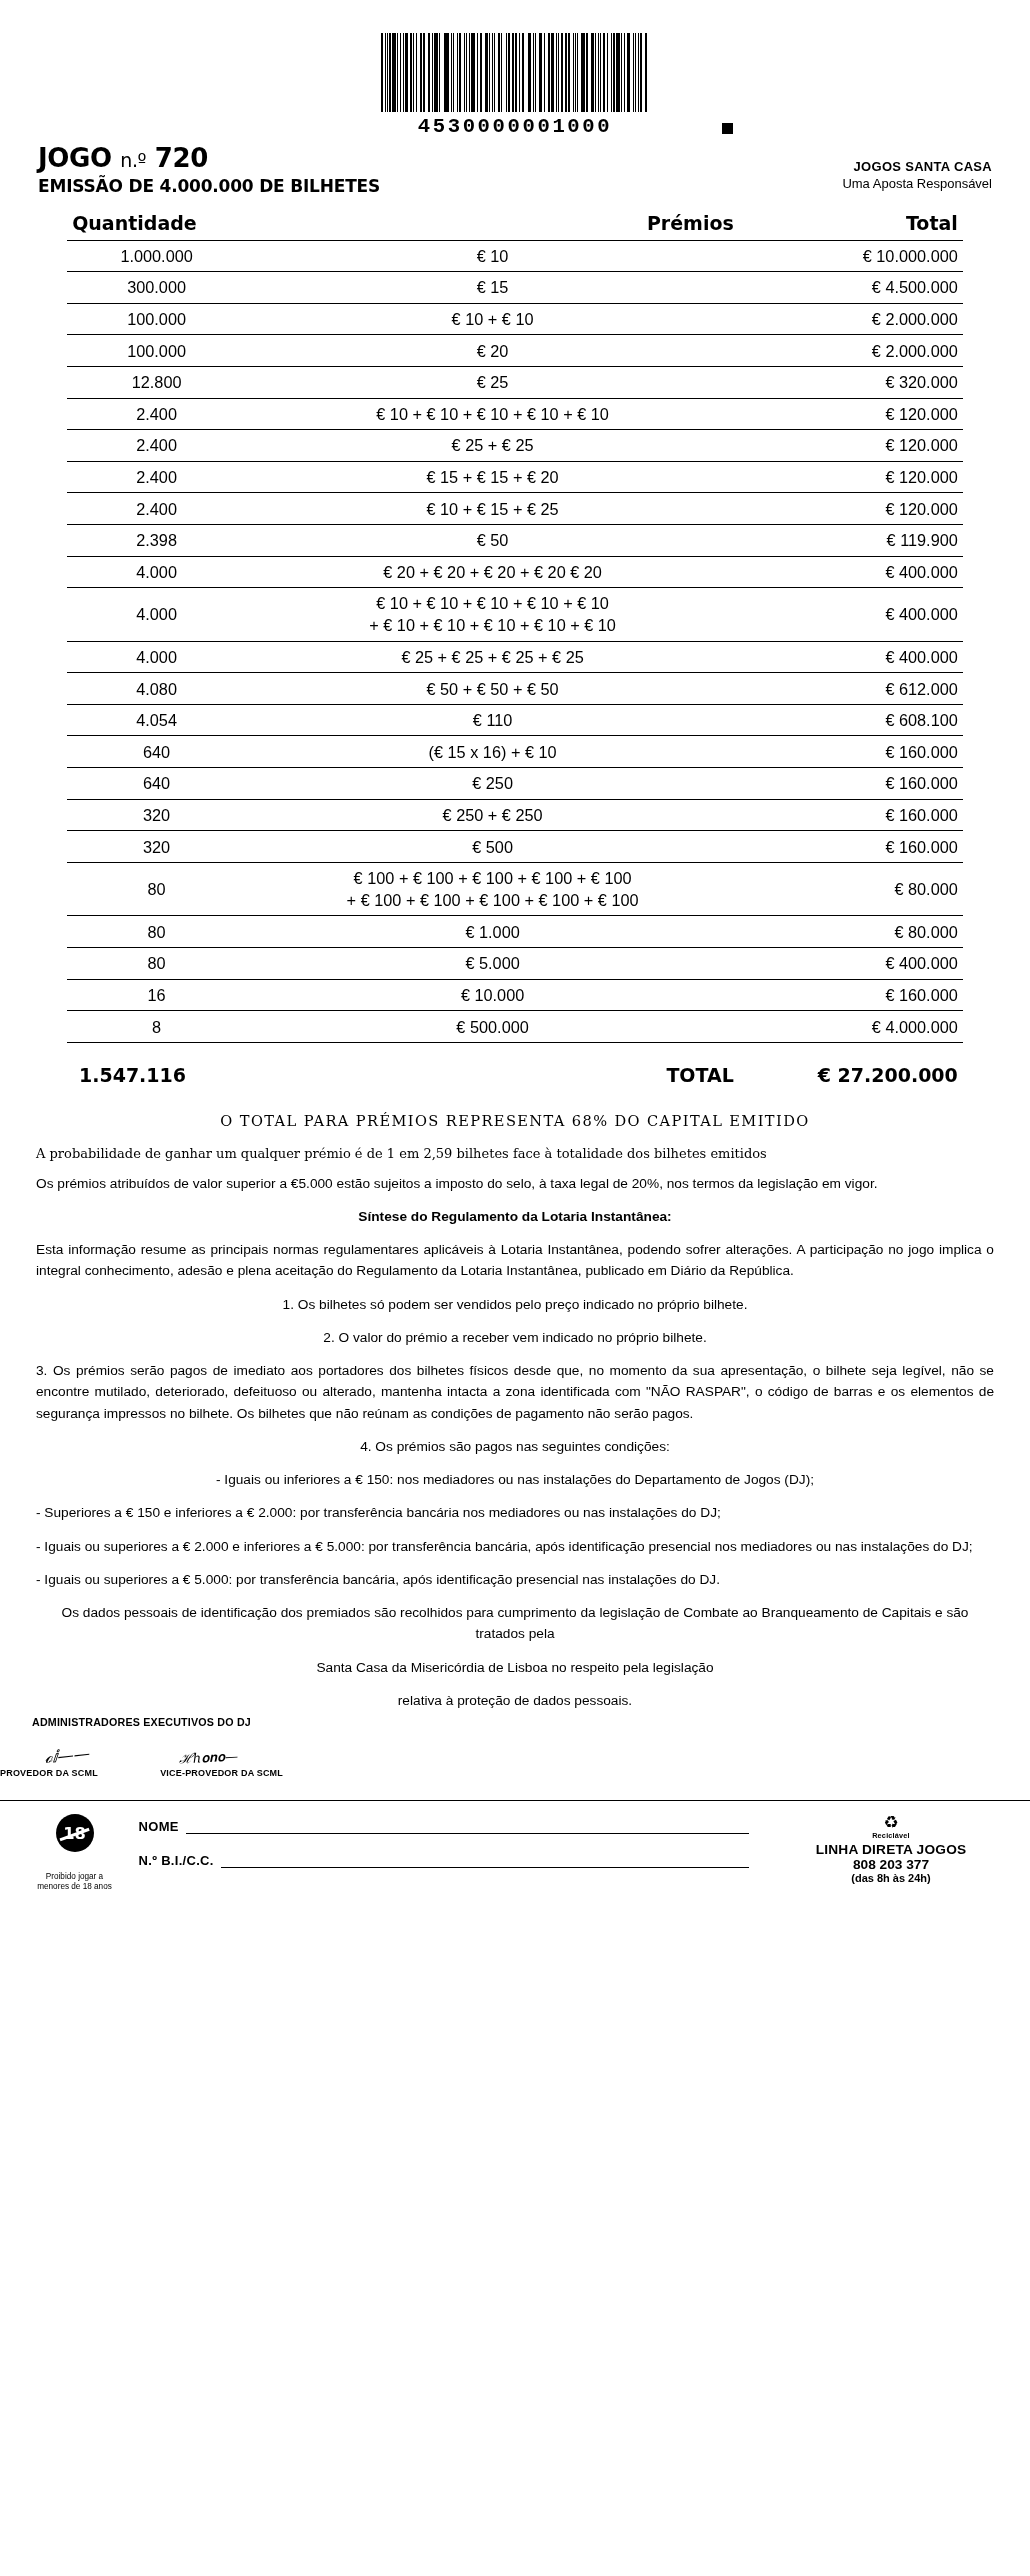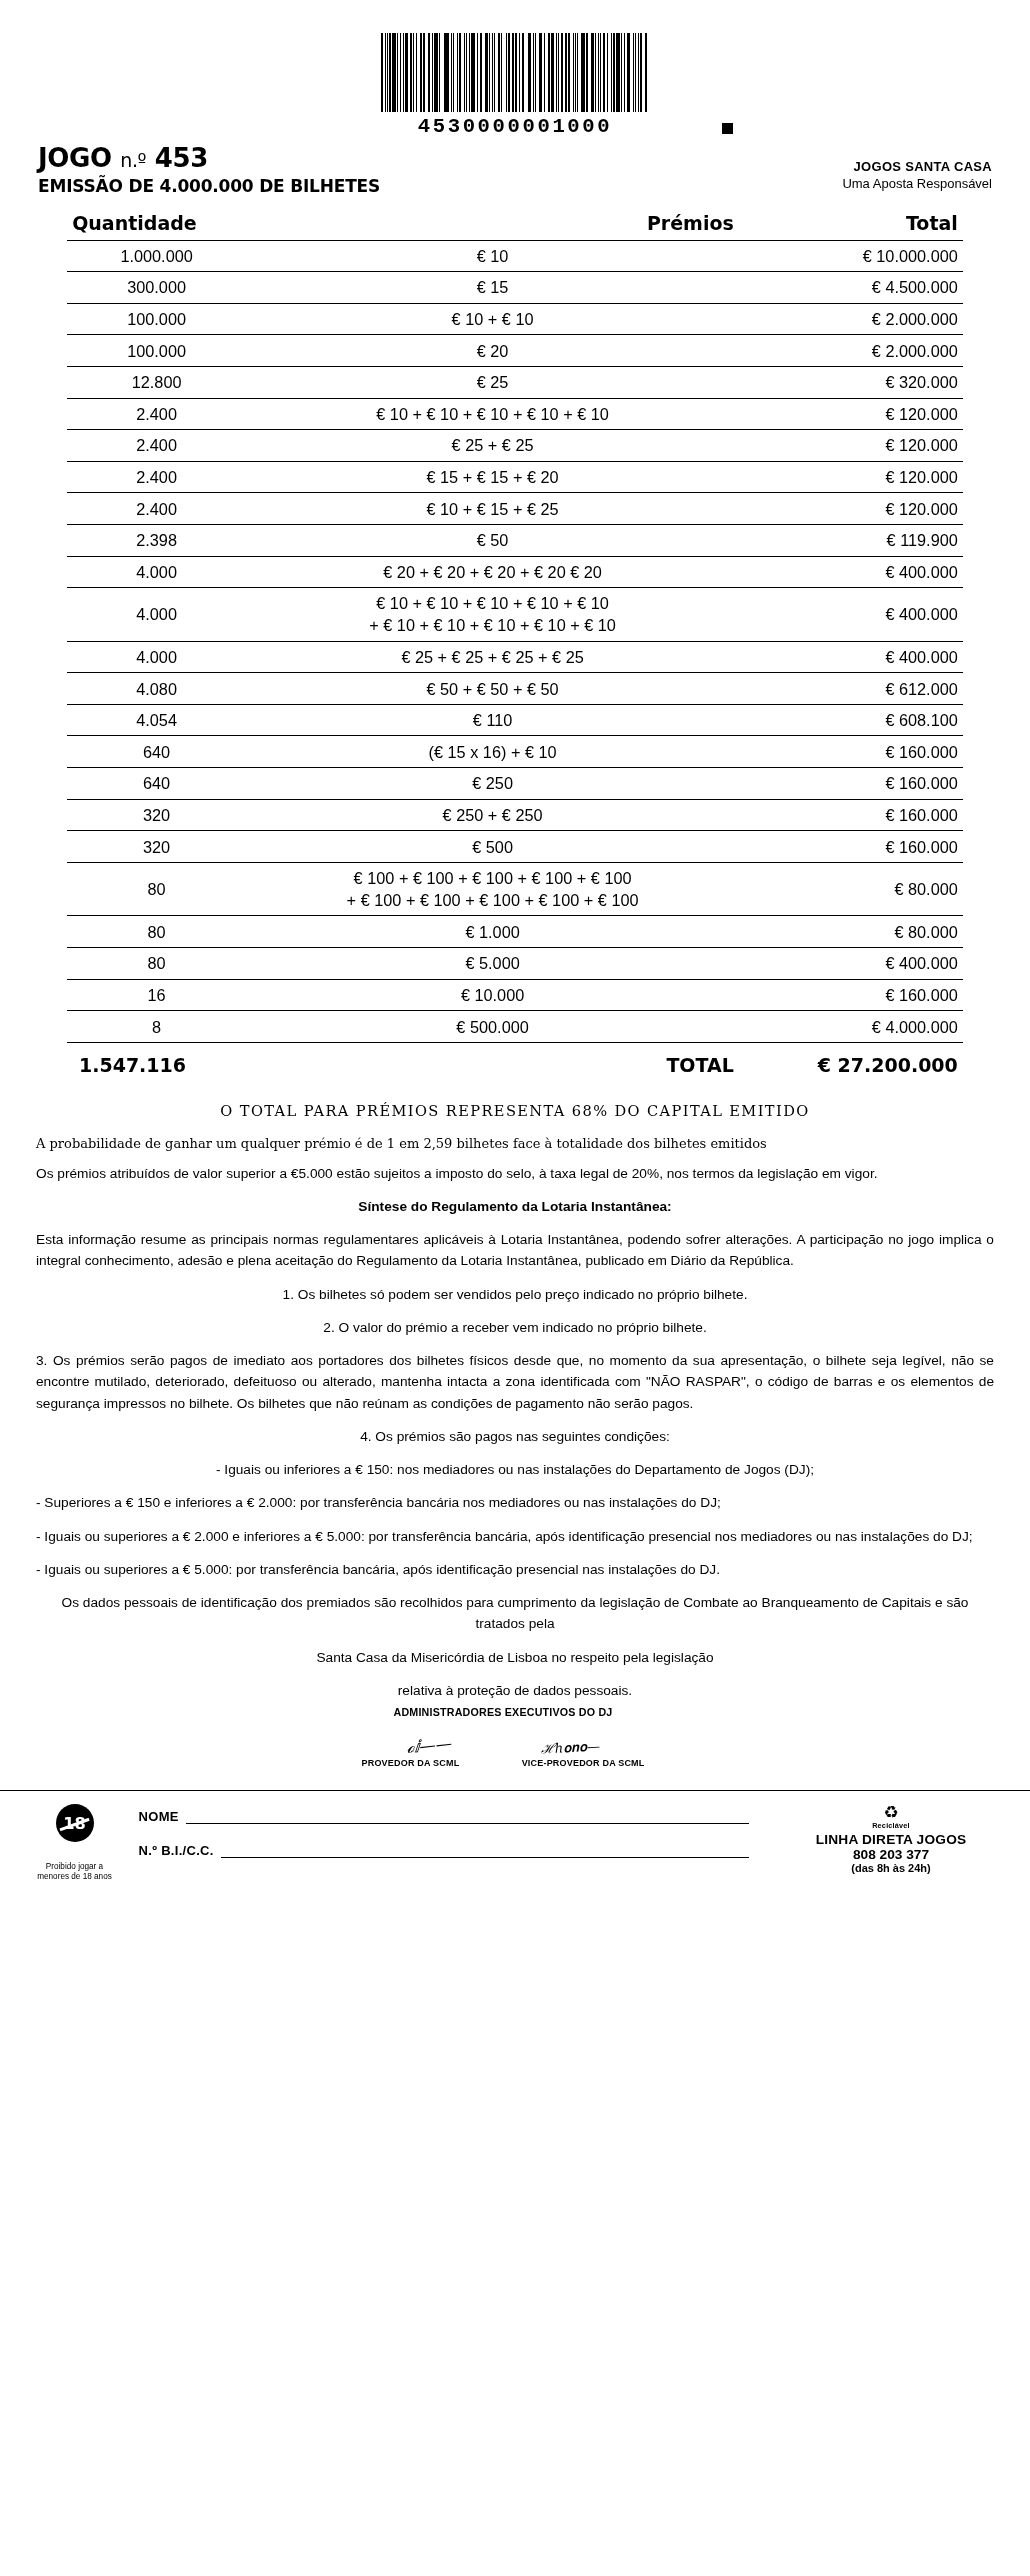--- a/index.html
+++ b/index.html
@@ -132,21 +132,21 @@
   }
   td.qty { text-align: center; width: 20%; }
   td.prz { text-align: center; width: 55%; }
   td.tot { text-align: right; width: 25%; padding-right: 5.2px; }
   td.prz .l2 { display: block; }
   tr.total-row td {
     border-bottom: none;
     border-top: 1.7px solid #000;
     font-size: 19px;
     font-weight: 700;
-    padding-top: 10px;
+    padding-top: 20px;
     font-family: "DejaVu Sans", sans-serif;
   }
   tr.total-row td.qty { text-align: left; padding-left: 12px; }
   tr.total-row td.prz { text-align: right; }
   tr.total-row td.tot { text-align: right; }
 
   
   .capital-line {
     text-align: center;
     font-size: 14.6px;
@@ -169,21 +169,21 @@
     text-align: justify;
   }
   .para.b { font-weight: 700; }
   .para.nojust { text-align: center; }
 
   
   .sig-block {
     position: relative;
     margin-top: 5.2px;
     display: flex;
-    justify-content: center;
+    justify-content: flex-start;
     padding-right: 24px;
   }
   .sig-inner { text-align: center; width: 283px; }
   .sig-head {
     font-size: 10.7px;
     font-weight: 700;
     letter-spacing: 0.2px;
     margin-bottom: 1.7px;
   }
   .sig-marks {
@@ -474,21 +474,21 @@
       <div class="barcode-digits">4530000001000</div>
       <div class="barcode-square"></div>
     </div>
   </div>
 
   <div class="title-row">
     <div class="title-left">
       <div class="jogo-line">
         <span>JOGO</span>
         <span class="small">n.º</span>
-        <span class="num">453</span>
+        <span class="num">720</span>
       </div>
       <div class="emissao-line">EMISSÃO DE 4.000.000 DE BILHETES</div>
     </div>
     <div class="title-right">
       <div class="brand">JOGOS SANTA CASA</div>
       <div>Uma Aposta Responsável</div>
     </div>
   </div>
 
   <div class="table-wrap">

